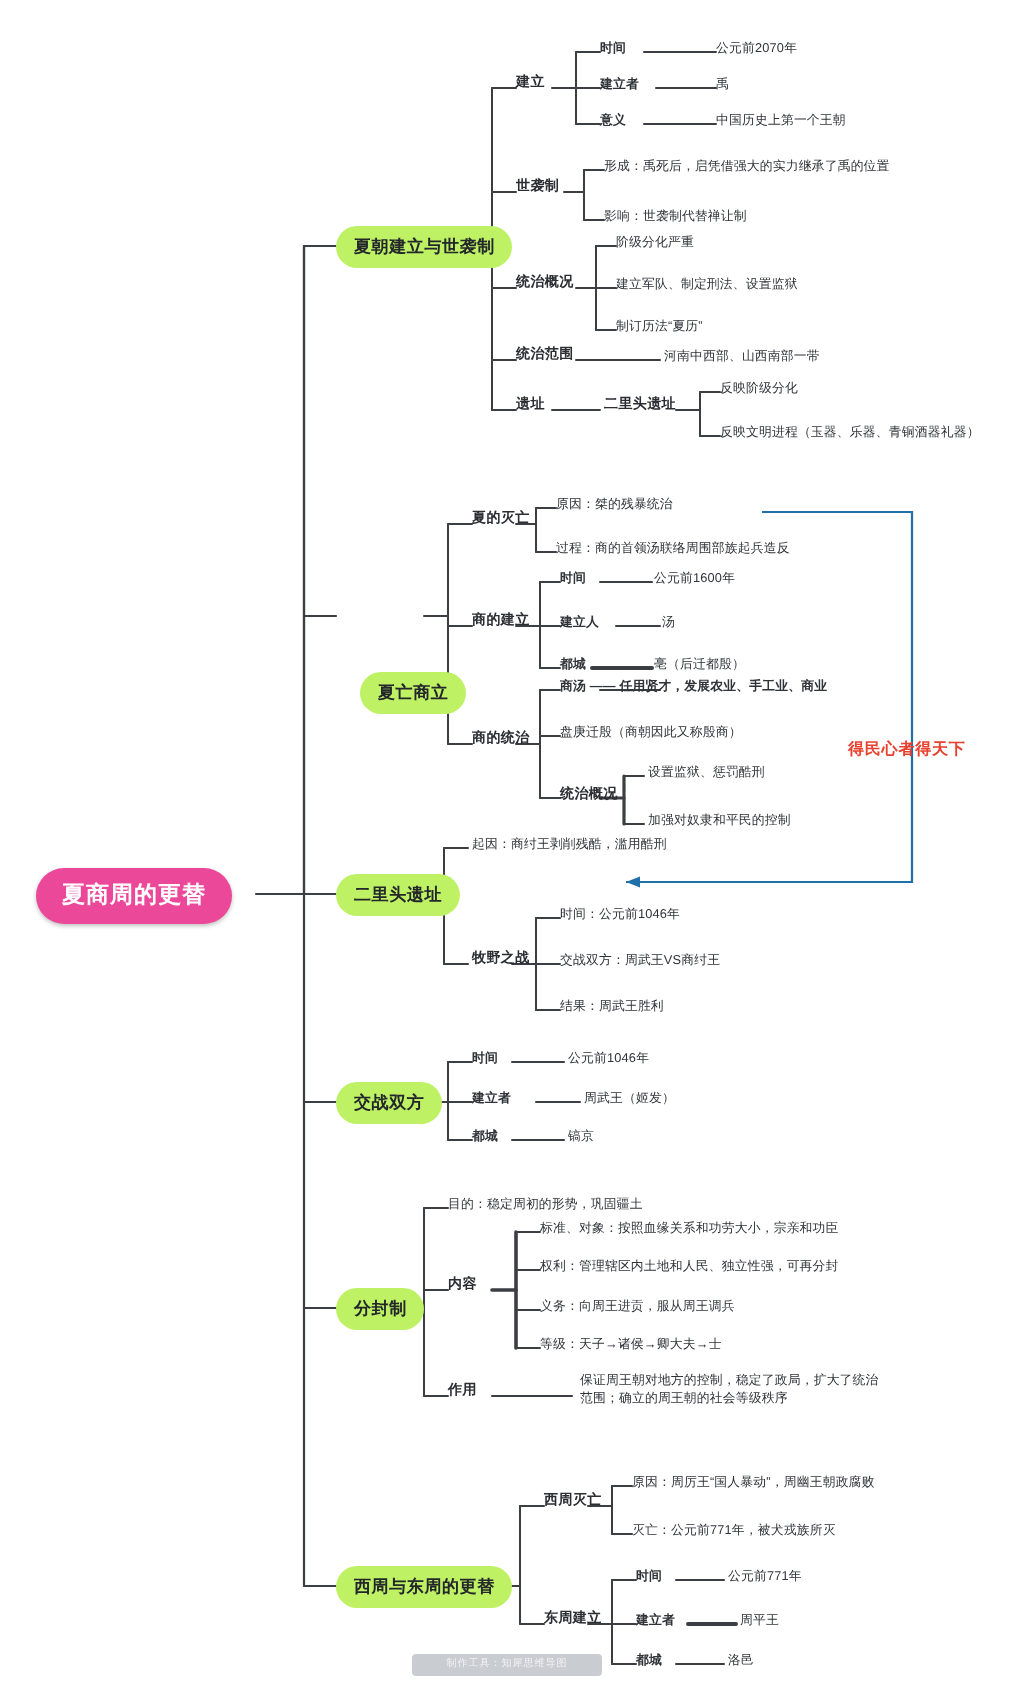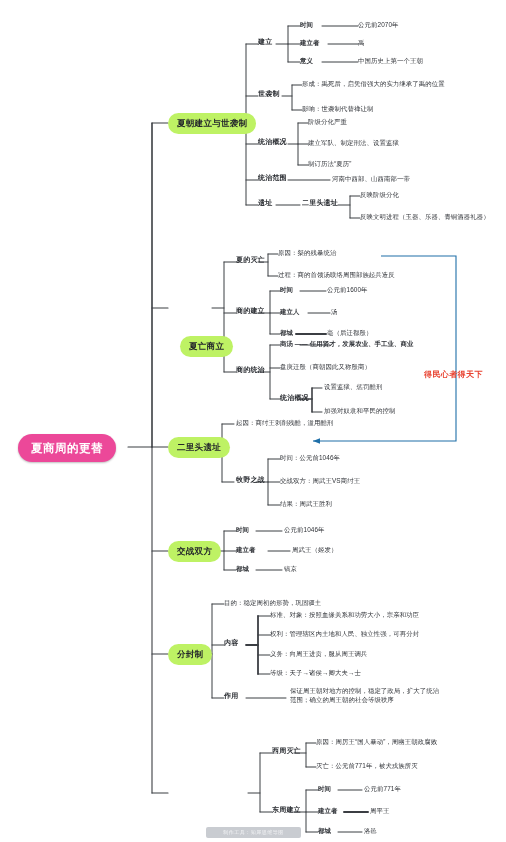--- a/index.html
+++ b/index.html
@@ -270,20 +270,21 @@
   <div class="node lvl1" style="left:168px;top:644px;">分封制</div>
   <div class="node lvl3" style="left:224px;top:599px;">目的：稳定周初的形势，巩固疆土</div>
   <div class="node lvl2" style="left:224px;top:639px;">内容</div>
   <div class="node lvl3" style="left:270px;top:611px;">标准、对象：按照血缘关系和功劳大小，宗亲和功臣</div>
   <div class="node lvl3" style="left:270px;top:630px;">权利：管理辖区内土地和人民、独立性强，可再分封</div>
   <div class="node lvl3" style="left:270px;top:650px;">义务：向周王进贡，服从周王调兵</div>
   <div class="node lvl3" style="left:270px;top:669px;">等级：天子→诸侯→卿大夫→士</div>
   <div class="node lvl2" style="left:224px;top:692px;">作用</div>
   <div class="node lvl3 wrap2" style="left:290px;top:686px;">保证周王朝对地方的控制，稳定了政局，扩大了统治范围；确立的周王朝的社会等级秩序</div>
 
+  <div class="node lvl1" style="left:168px;top:783px;">西周与东周的更替</div>
   <div class="node lvl2" style="left:272px;top:747px;">西周灭亡</div>
   <div class="node lvl3" style="left:316px;top:738px;">原因：周厉王“国人暴动”，周幽王朝政腐败</div>
   <div class="node lvl3" style="left:316px;top:762px;">灭亡：公元前771年，被犬戎族所灭</div>
   <div class="node lvl2" style="left:272px;top:806px;">东周建立</div>
   <div class="node lvl3 b" style="left:318px;top:785px;">时间</div>
   <div class="node lvl3" style="left:364px;top:785px;">公元前771年</div>
   <div class="node lvl3 b" style="left:318px;top:807px;">建立者</div>
   <div class="node lvl3" style="left:370px;top:807px;">周平王</div>
   <div class="node lvl3 b" style="left:318px;top:827px;">都城</div>
   <div class="node lvl3" style="left:364px;top:827px;">洛邑</div>

